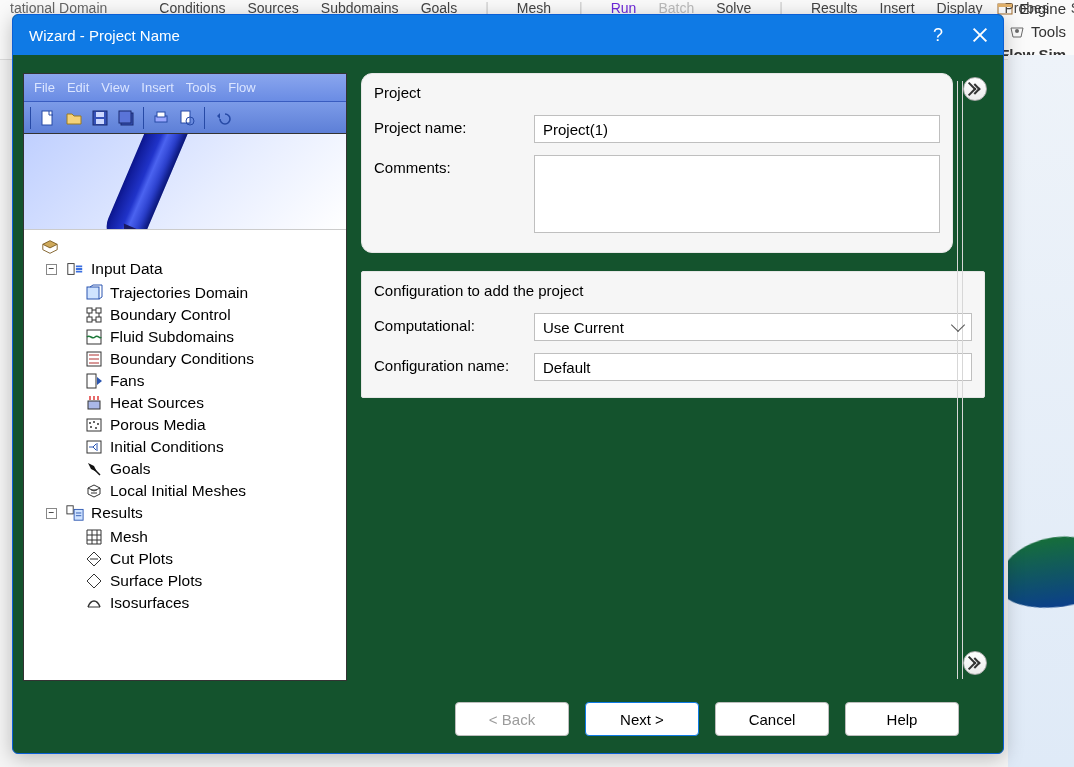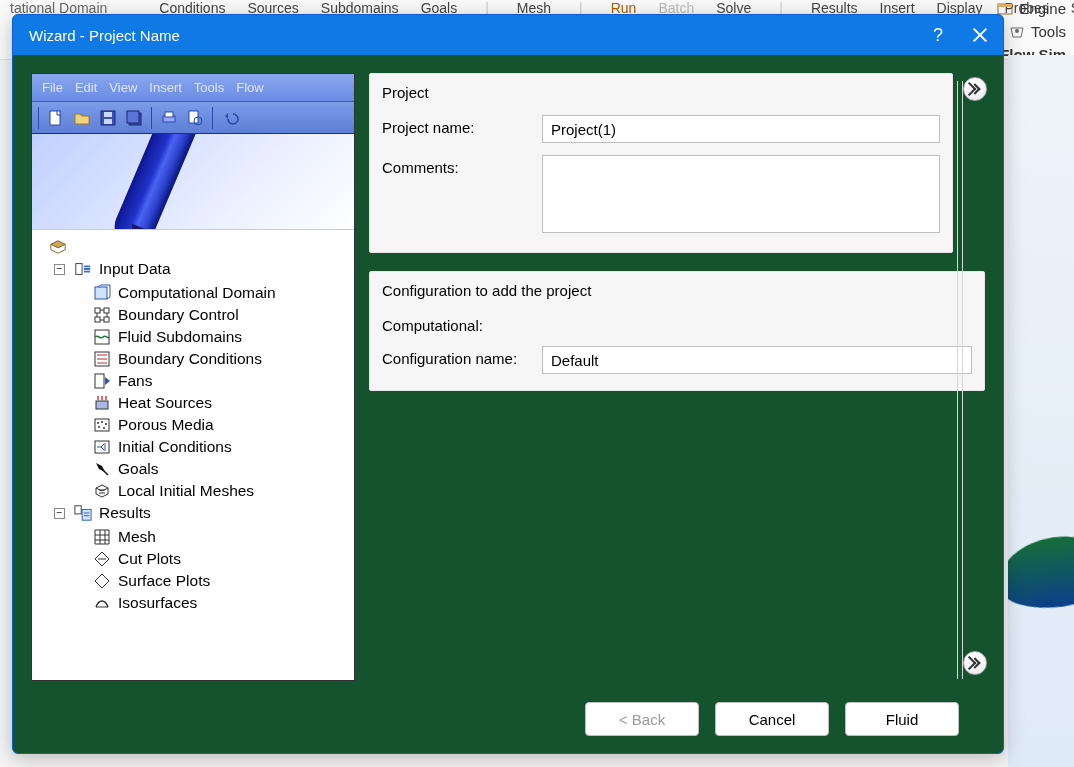--- a/index.html
+++ b/index.html
@@ -43,21 +43,21 @@
   .titlebar .close-x { width:16px; height:16px; cursor:pointer; position:relative;}
   .titlebar .close-x::before,
   .titlebar .close-x::after{
     content:""; position:absolute; left:0; top:7px; width:18px; height:2px;
     background:#fff;
   }
   .titlebar .close-x::before{ transform:rotate(45deg);}
   .titlebar .close-x::after{ transform:rotate(-45deg);}
 
   .body {
-    flex:1; display:flex; padding:18px 18px 8px 18px; gap:14px;
+    flex:1; display:flex; padding:18px 18px 8px 10px; gap:14px;
     position:relative;
   }
 
   
   .left-panel {
     width:324px; height:608px;
     border:1px solid #333;
     background:#ffffff;
     position:relative;
     overflow:hidden;
@@ -228,21 +228,21 @@
   <span>tational Domain</span>
   <span style="width:30px"></span>
   <div class="ribbon">
     <span>Conditions</span>
     <span>Sources</span>
     <span>Subdomains</span>
     <span>Goals</span>
     <span style="margin:0 6px;color:#ccc">|</span>
     <span>Mesh</span>
     <span style="margin:0 6px;color:#ccc">|</span>
-    <span style="color:#a16207">Run</span>
+    <span style="color:#6d28d9">Run</span>
     <span style="color:#bbb">Batch</span>
     <span>Solve</span>
     <span style="margin:0 6px;color:#ccc">|</span>
     <span>Results</span>
     <span>Insert</span>
     <span>Display</span>
     <span>Probes</span>
     <span>Screen</span>
   </div>
   <div class="bg-top-right">
@@ -356,21 +356,21 @@
           </li>
         </ul>
         <ul class="children" style="margin-left:46px;">
           <li>
             <span class="nico">
                 <svg viewBox="0 0 18 18">
                   <rect x="2" y="3" width="12" height="12" fill="#cfe3ff" stroke="#2a55b0"></rect>
                   <path d="M5 3l3-2h9v12l-3 2" fill="none" stroke="#2a55b0"></path>
                 </svg>
               </span>
-            <span class="label">Computational Domain</span>
+            <span class="label">Trajectories Domain</span>
           </li>
           <li>
             <span class="nico">
                 <svg viewBox="0 0 18 18">
                   <rect x="2" y="2" width="5" height="5" fill="#fff" stroke="#333"></rect>
                   <rect x="11" y="2" width="5" height="5" fill="#fff" stroke="#333"></rect>
                   <rect x="2" y="11" width="5" height="5" fill="#fff" stroke="#333"></rect>
                   <rect x="11" y="11" width="5" height="5" fill="#fff" stroke="#333"></rect>
                   <path d="M7 4h4M7 14h4M4 7v4M14 7v4" stroke="#333"></path>
                 </svg>
@@ -508,54 +508,61 @@
         </ul>
       </div>
     </div>
 
     <div class="right-panel">
       <div class="vsep"></div>
       <div class="chev-circle top">
           <div class="dbl"></div>
         </div>
 
-      <div class="groupbox" style="margin-right:32px;">
+      <div class="groupbox" style="margin-right:32px;border-radius:11px;">
         <div class="legend">Project</div>
         <div class="formrow">
           <label>Project name:</label>
           <div class="field">
             <input class="txt" type="text" value="Project(1)" style="">
           </div>
         </div>
         <div class="formrow">
           <label>Comments:</label>
           <div class="field">
             <textarea class="txt" style=""></textarea>
           </div>
         </div>
       </div>
 
       <div class="groupbox" style="">
         <div class="legend">Configuration to add the project</div>
         <div class="formrow">
           <label>Computational:</label>
+          <div class="field">
+            <div class="select">
+              <span>Use Current</span>
+              <span class="chev-down"></span>
+            </div>
+          </div>
         </div>
         <div class="formrow">
           <label>Configuration name:</label>
           <div class="field">
             <input class="txt readonly" type="text" value="Default" style="">
           </div>
         </div>
       </div>
 
       <div style="flex:1"></div>
       <div class="chev-circle bottom">
           <div class="dbl"></div>
         </div>
     </div>
   </div>
 
   <div class="footer">
     <div class="btn disabled">&lt; Back</div>
+    <div class="btn primary">Next &gt;</div>
     <div class="btn">Cancel</div>
-    <div class="btn">Fluid</div>
+    <div class="btn">Help</div>
   </div>
 </div>
 
 </body></html>

